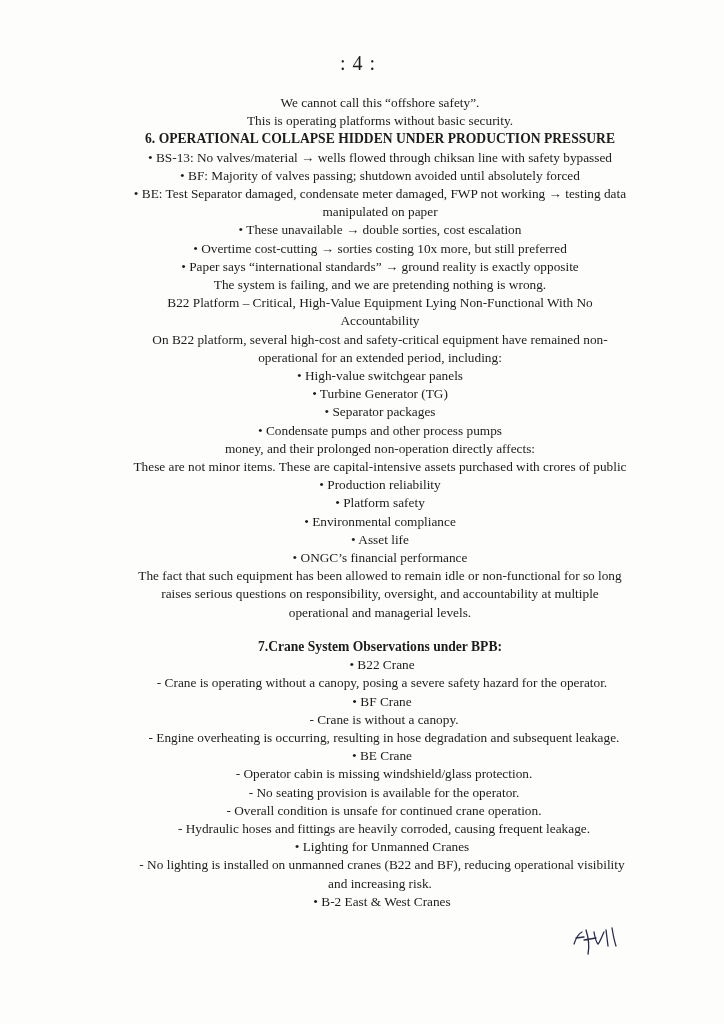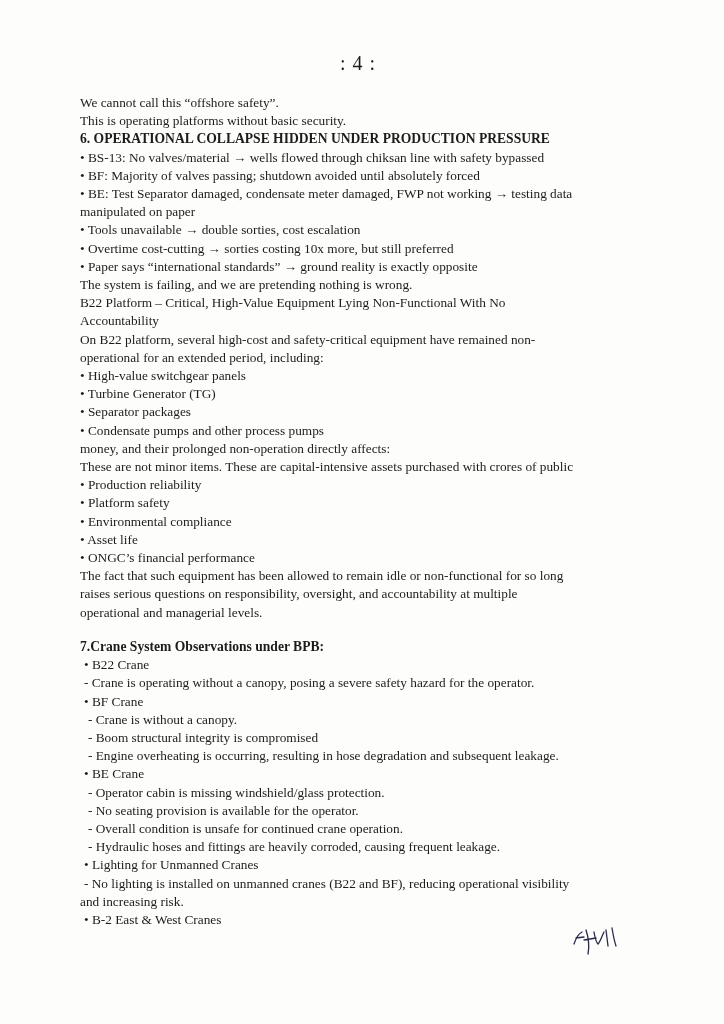--- a/index.html
+++ b/index.html
@@ -4,21 +4,21 @@
 <style>
   html, body { margin: 0; padding: 0; }
   body {
     width: 724px; height: 1024px; background: #fdfdfb; overflow: hidden;
     font-family: "Liberation Serif", "DejaVu Serif", serif;
     color: #1c1c1c; position: relative;
   }
   .page { position: absolute; left: 0; top: 0; width: 724px; height: 1024px; }
   .page-num { position: absolute; left: 340px; top: 52px; font-size: 20px; letter-spacing: 1px; }
   .content { position: absolute; left: 80px; top: 94px; width: 600px; font-size: 13.3px; line-height: 18.2px; }
-  .line { white-space: nowrap; }
+  .line { white-space: nowrap; text-align: center; }
   .heading { font-weight: bold; font-size: 13.6px; }
   .gap { height: 16px; }
   .indent1 { padding-left: 4px; }
   .indent2 { padding-left: 8px; }
   .signature { position: absolute; left: 568px; top: 920px; width: 60px; height: 40px; }
 </style>
 </head>
 <body>
 
 <div class="page">
@@ -30,21 +30,21 @@
       <div class="line">This is operating platforms without basic security.</div>
     </div>
 
     <div>
       <div class="line heading">6. OPERATIONAL COLLAPSE HIDDEN UNDER PRODUCTION PRESSURE</div>
       <div>
         <div class="line">• BS-13: No valves/material → wells flowed through chiksan line with safety bypassed</div>
         <div class="line">• BF: Majority of valves passing; shutdown avoided until absolutely forced</div>
         <div class="line">• BE: Test Separator damaged, condensate meter damaged, FWP not working → testing data</div>
         <div class="line">manipulated on paper</div>
-        <div class="line">• Tools unavailable → double sorties, cost escalation</div>
+        <div class="line">• These unavailable → double sorties, cost escalation</div>
         <div class="line">• Overtime cost-cutting → sorties costing 10x more, but still preferred</div>
         <div class="line">• Paper says “international standards” → ground reality is exactly opposite</div>
       </div>
       <div class="line">The system is failing, and we are pretending nothing is wrong.</div>
       <div class="line">B22 Platform – Critical, High-Value Equipment Lying Non-Functional With No</div>
       <div class="line">Accountability</div>
       <div class="line">On B22 platform, several high-cost and safety-critical equipment have remained non-</div>
       <div class="line">operational for an extended period, including:</div>
       <div>
         <div class="line">• High-value switchgear panels</div>
@@ -67,21 +67,20 @@
     </div>
 
     <div class="gap"></div>
 
     <div>
       <div class="line heading">7.Crane System Observations under BPB:</div>
       <div class="line indent1">• B22 Crane</div>
       <div class="line indent1"> - Crane is operating without a canopy, posing a severe safety hazard for the operator.</div>
       <div class="line indent1">• BF Crane</div>
       <div class="line indent2">  - Crane is without a canopy.</div>
-      <div class="line indent2">  - Boom structural integrity is compromised</div>
       <div class="line indent2">  - Engine overheating is occurring, resulting in hose degradation and subsequent leakage.</div>
       <div class="line indent1">• BE Crane</div>
       <div class="line indent2">  - Operator cabin is missing windshield/glass protection.</div>
       <div class="line indent2">  - No seating provision is available for the operator.</div>
       <div class="line indent2">  - Overall condition is unsafe for continued crane operation.</div>
       <div class="line indent2">  - Hydraulic hoses and fittings are heavily corroded, causing frequent leakage.</div>
       <div class="line indent1">• Lighting for Unmanned Cranes</div>
       <div class="line indent1">   - No lighting is installed on unmanned cranes (B22 and BF), reducing operational visibility</div>
       <div class="line">and increasing risk.</div>
       <div class="line indent1">• B-2 East &amp; West Cranes</div>

